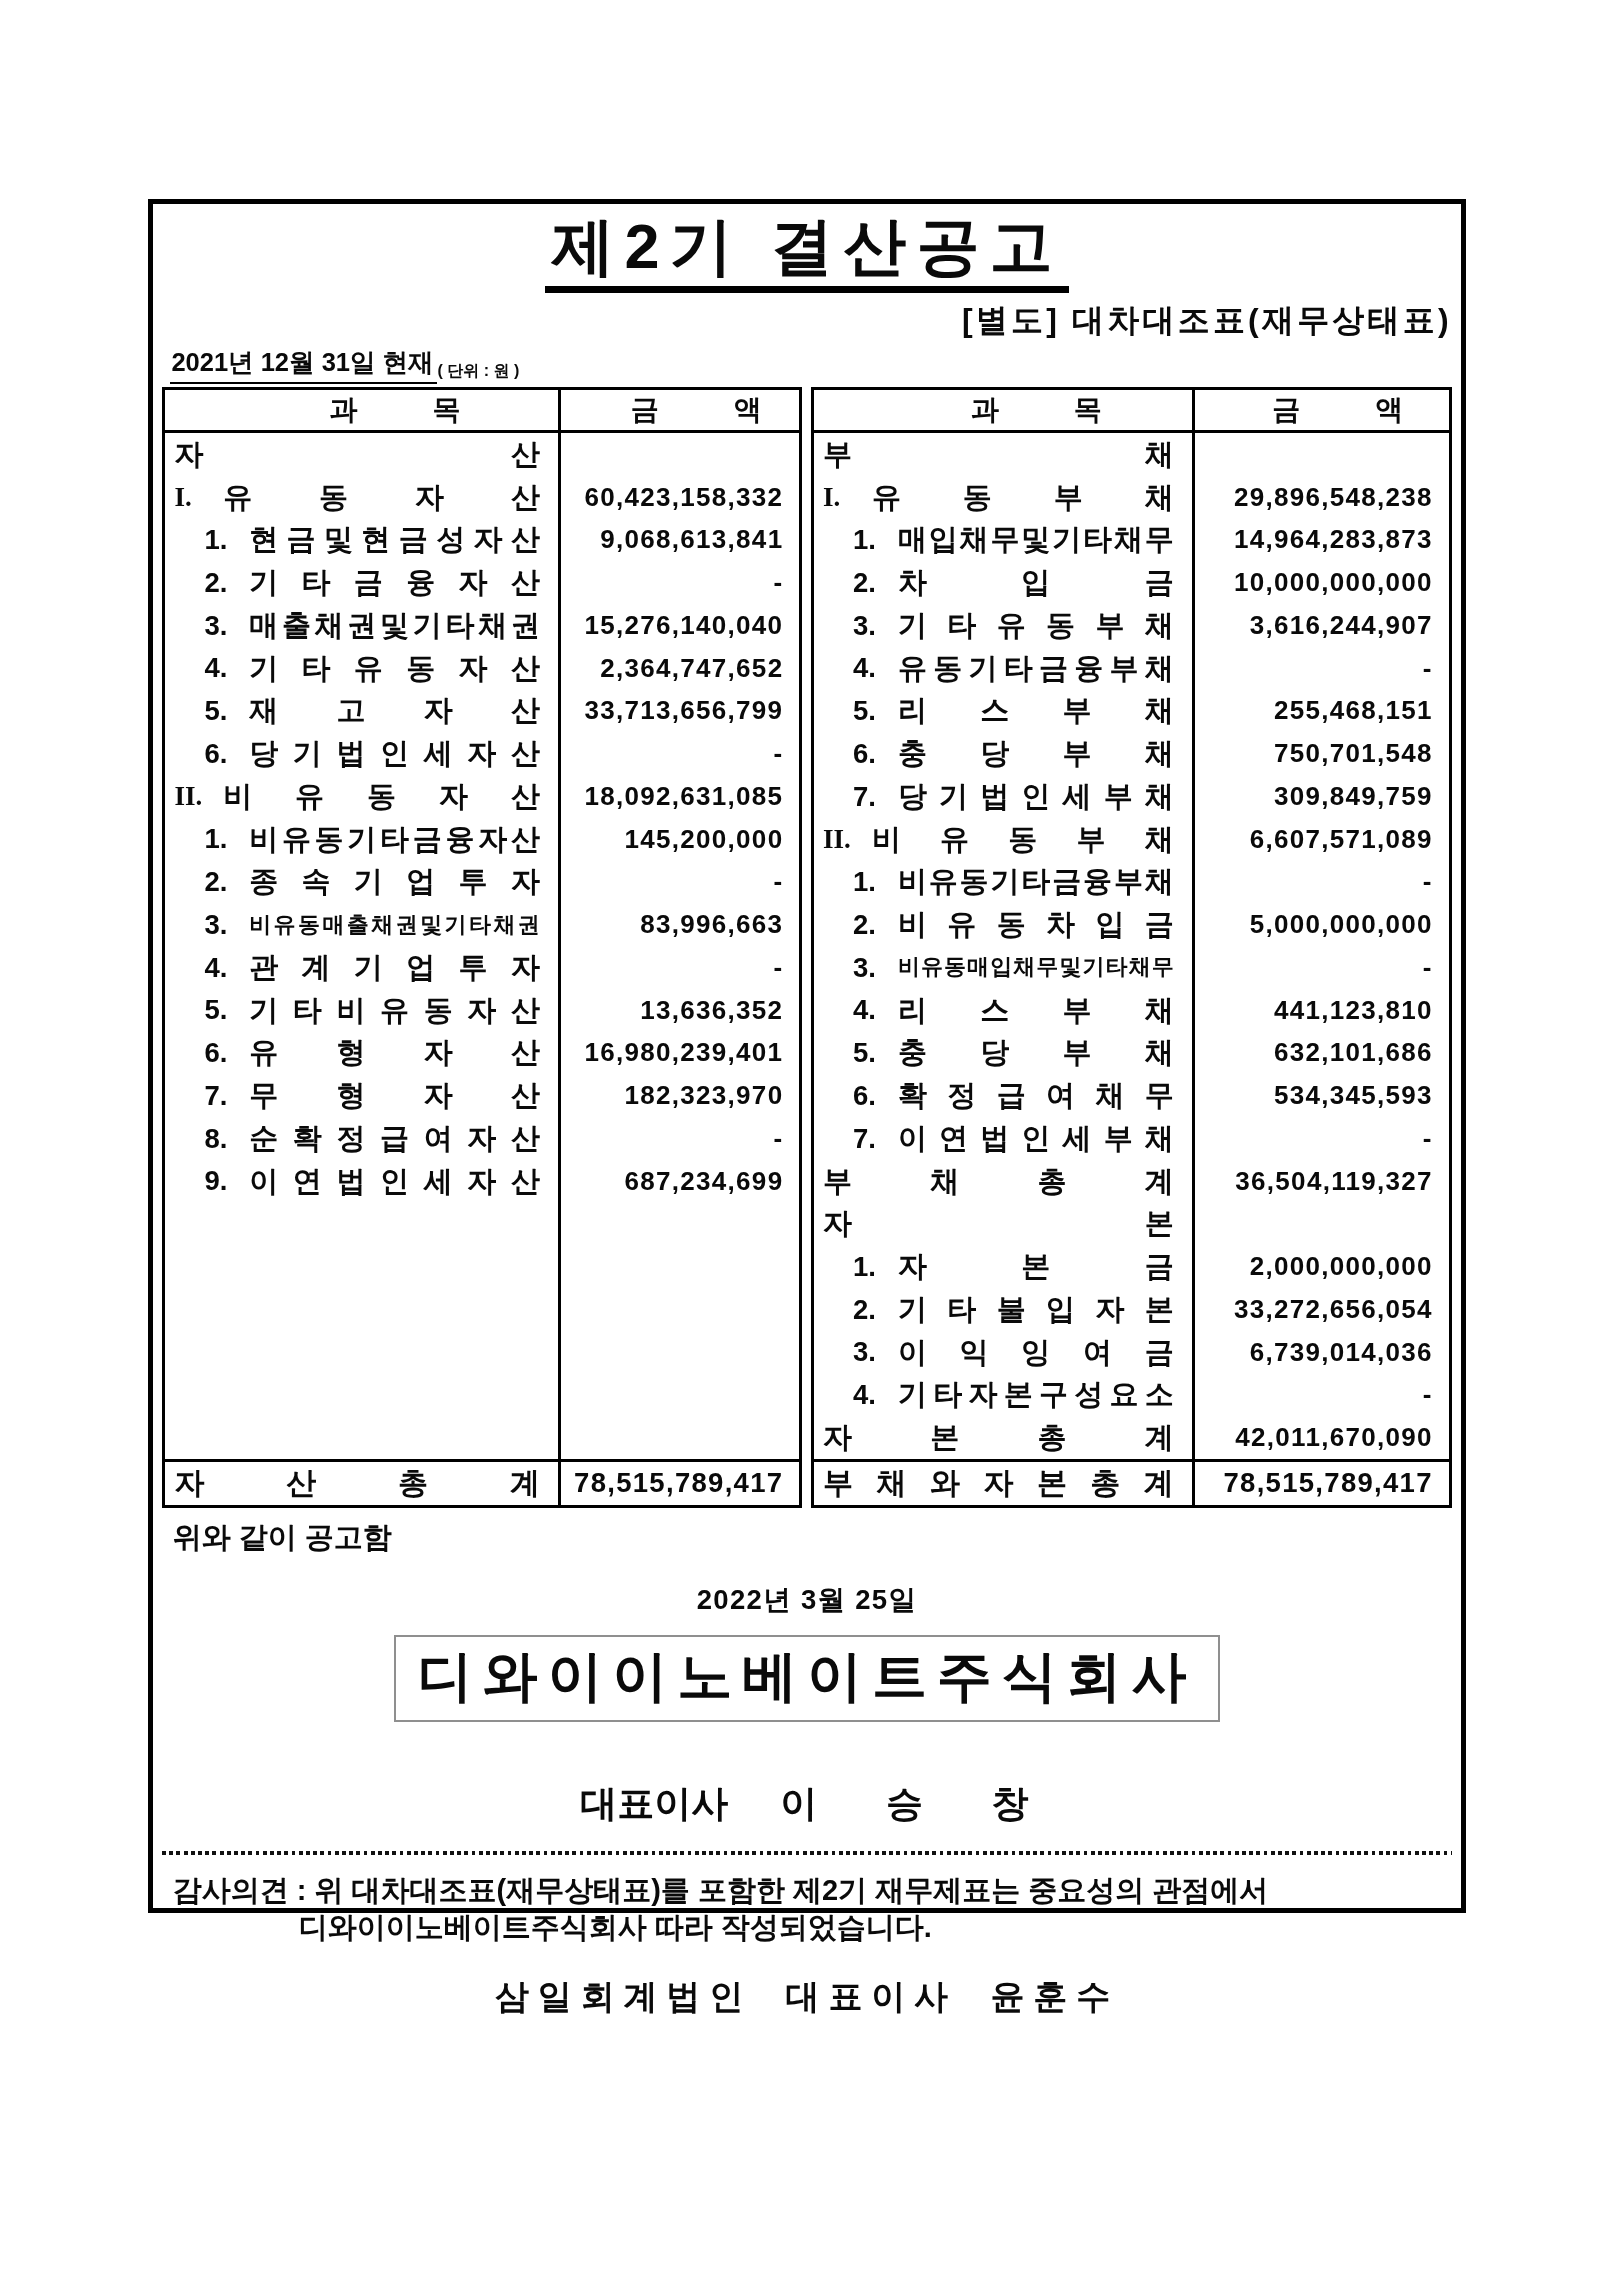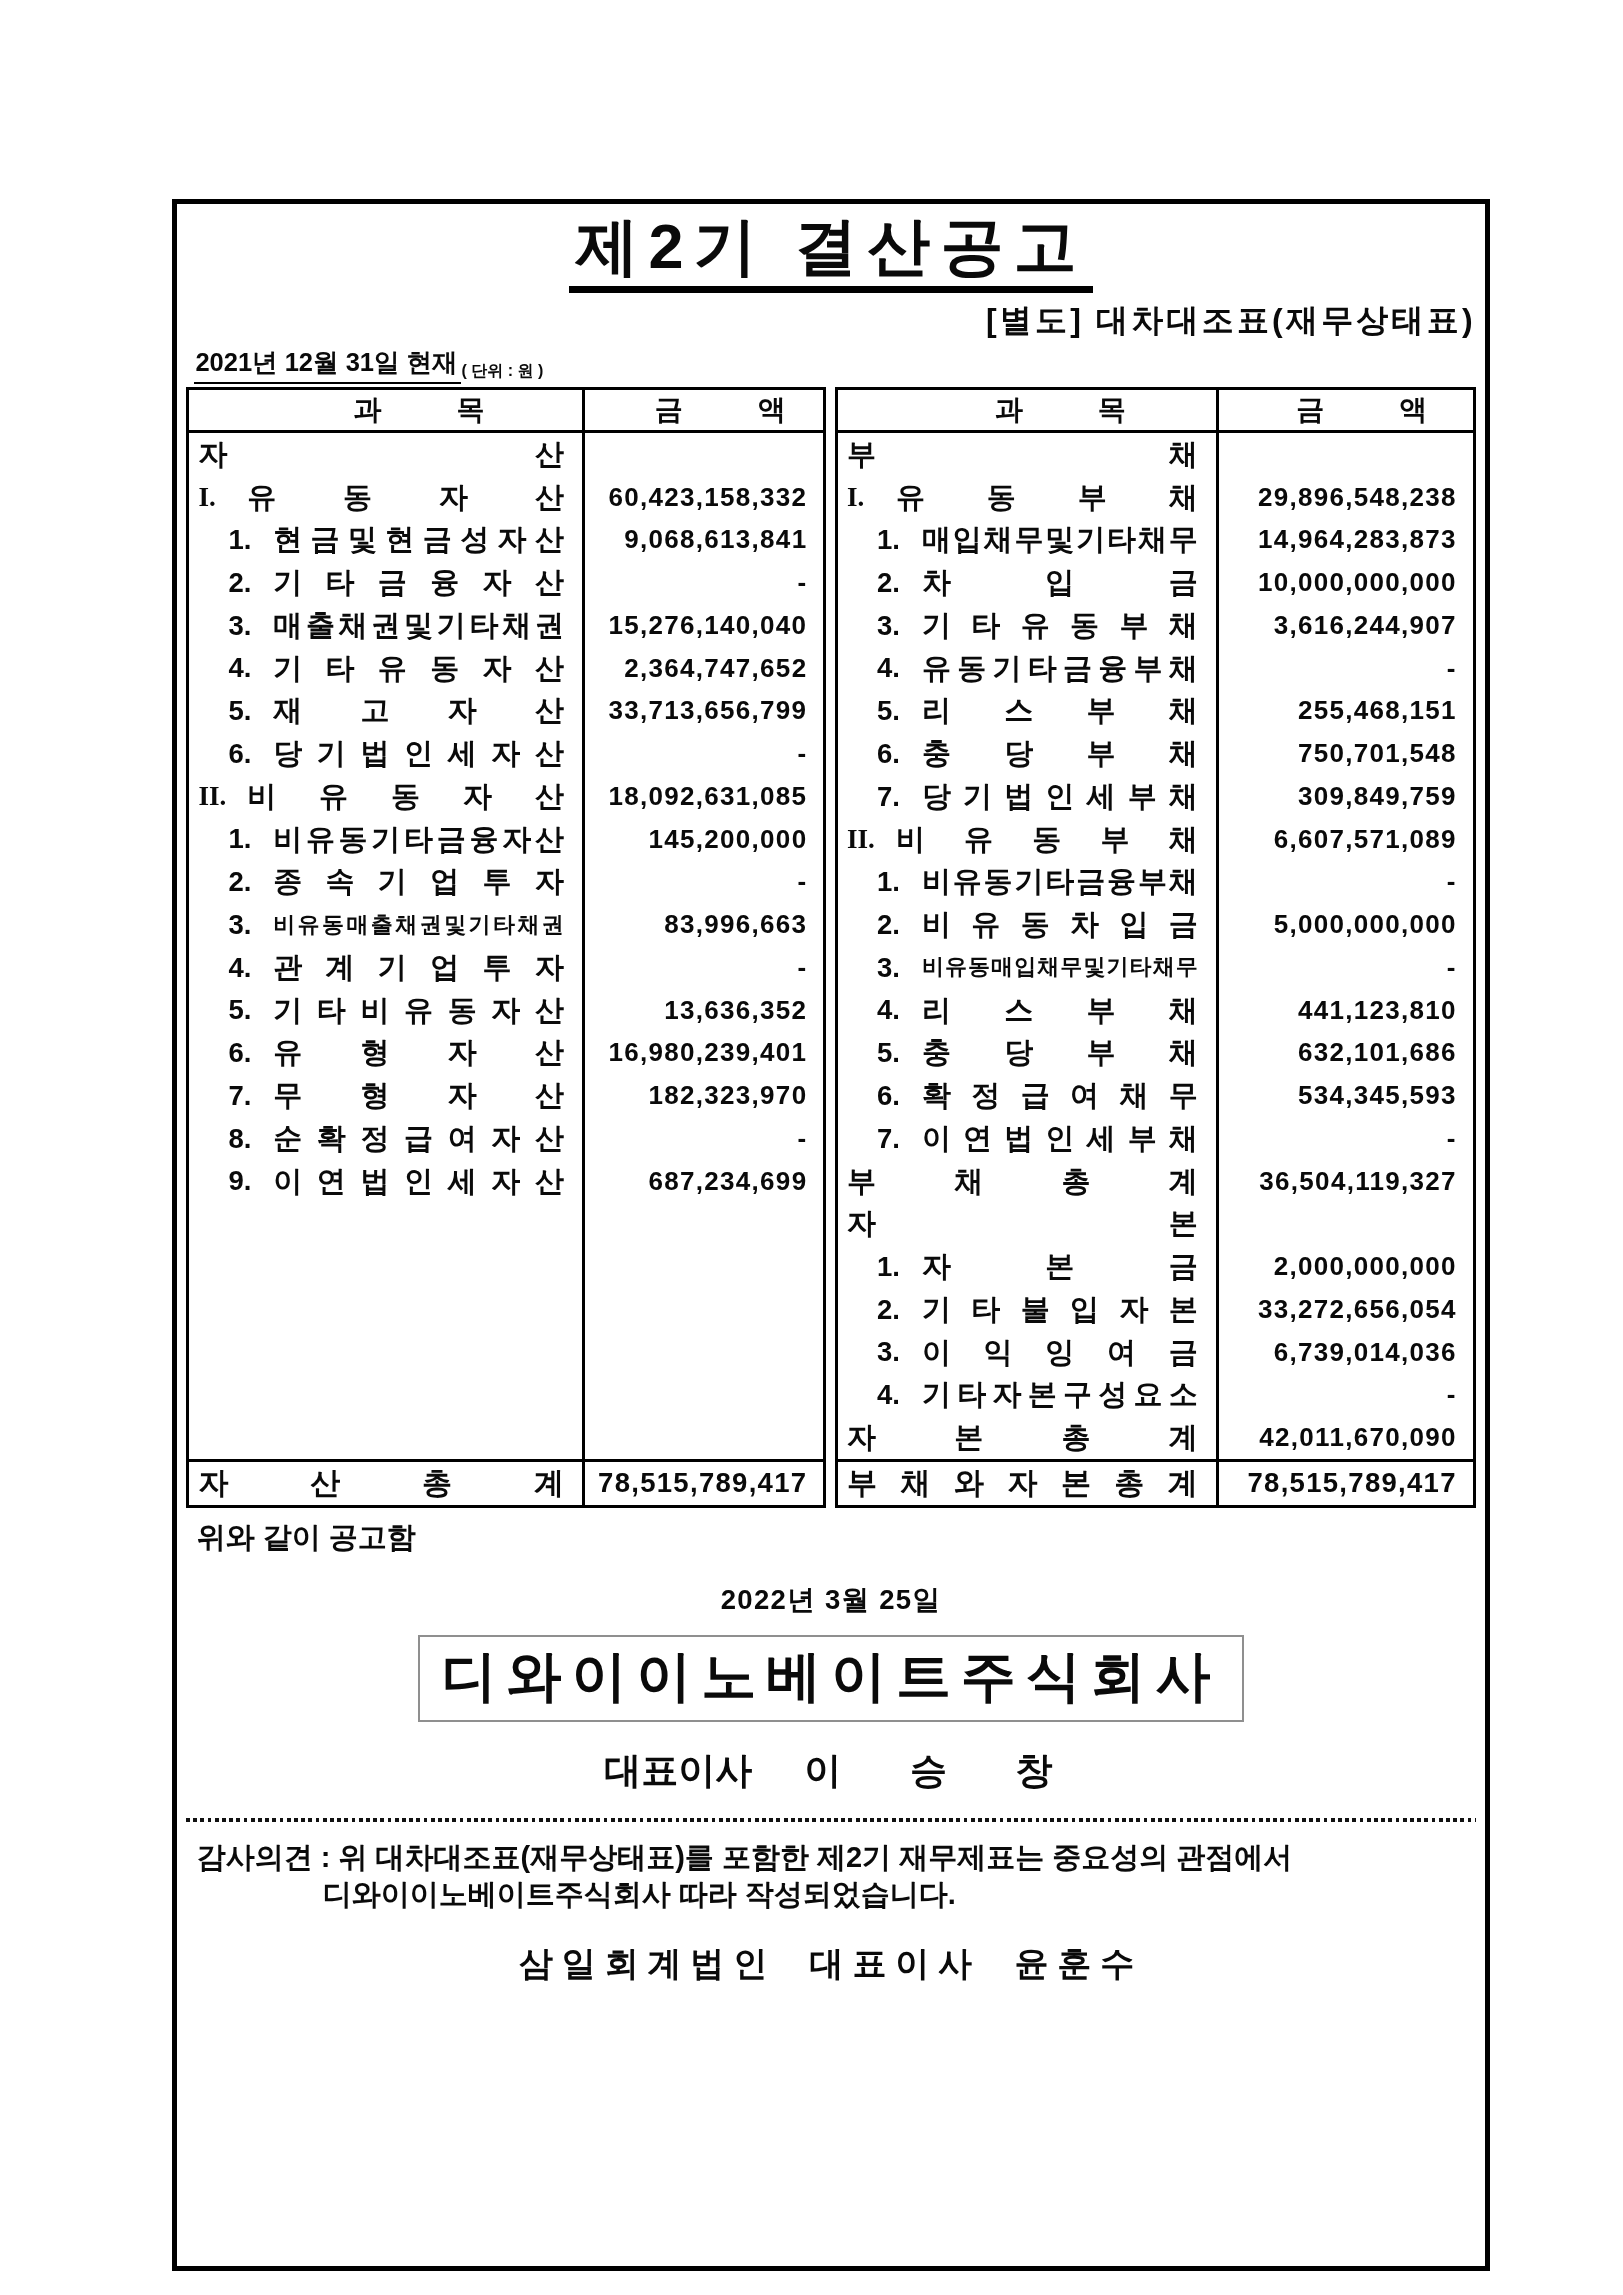--- a/index.html
+++ b/index.html
@@ -5,22 +5,22 @@
   html,body{margin:0;padding:0;background:#e8e8e8;}
   .page{
     position:relative;
     width:1623px;height:2295px;
     background:#ffffff;
     font-family:"Liberation Sans", sans-serif;
     color:#0a0a0a;
     overflow:hidden;
   }
   .doc-box{
-    position:absolute;left:172px;top:199px;
-    width:1318px;height:2072px;
+    position:absolute;left:148px;top:199px;
+    width:1318px;height:1714px;
     border:5.9px solid #000;
     box-sizing:border-box;
     padding:0 9.2px;
   }
   
   .title-wrap{text-align:center;margin-top:9.2px;}
   .main-title{
     display:inline-block;
     font-size:63px;font-weight:bold;
     letter-spacing:0.16em;
@@ -121,21 +121,21 @@
   .company-name{
     font-size:55px;font-weight:bold;
     letter-spacing:0.18em;line-height:1.05;
     white-space:nowrap;
   }
   .ceo-line{
     display:flex;justify-content:center;align-items:baseline;
     gap:52px;margin-top:23.6px;
     font-size:37px;font-weight:bold;
   }
-  .ceo-name{word-spacing:48px;letter-spacing:5.2px;}
+  .ceo-name{word-spacing:48px;letter-spacing:5.2px;margin-top:33px;}
   .dotted-divider{
     margin-top:22px;height:4.6px;
     background:repeating-linear-gradient(90deg,#111 0 3.9px,transparent 3.9px 7.2px);
   }
   .audit-block{margin:17px 0 0 10.5px;font-size:29px;font-weight:bold;line-height:1.28;}
   .audit-line2{padding-left:126px;}
   .auditor-line{
     text-align:center;margin-top:27.5px;
     font-size:34px;font-weight:bold;
     letter-spacing:0.26em;word-spacing:0.45em;

